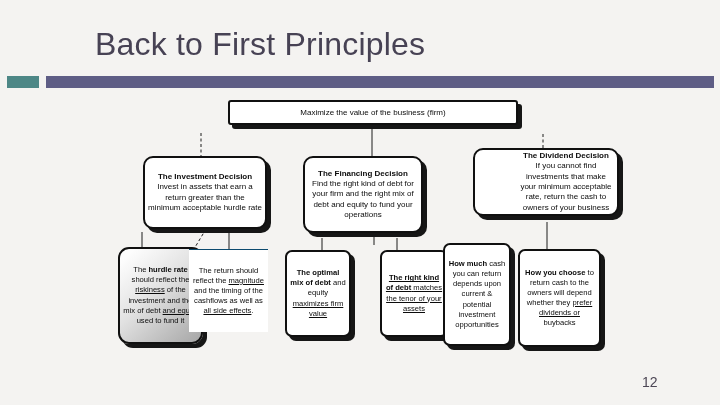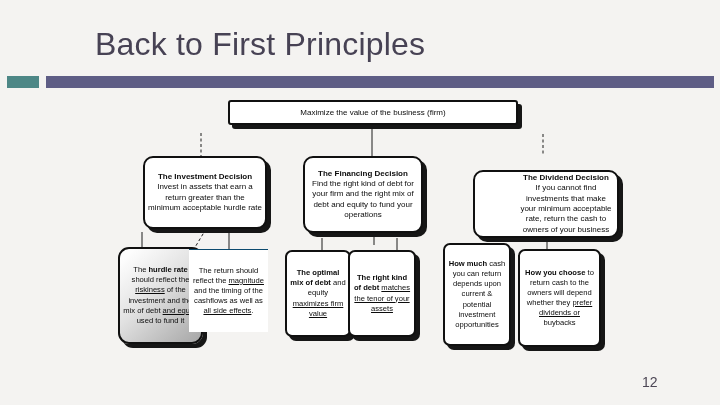--- a/index.html
+++ b/index.html
@@ -61,37 +61,37 @@
   </div>
 
   <div class="fbox decision-box" style="left:143px;top:156px;width:124px;height:73px;">
     <div class="txt"><div style="font-weight: bold;">The Investment Decision</div><span>Invest in assets that earn a return greater than the minimum acceptable hurdle rate</span></div>
   </div>
 
   <div class="fbox decision-box" style="left:303px;top:156px;width:120px;height:77px;">
     <div class="txt"><div style="font-weight: bold;">The Financing Decision</div><span>Find the right kind of debt for your firm and the right mix of debt and equity to fund your operations</span></div>
   </div>
 
-  <div class="fbox decision-box" style="left:473px;top:170px;width:146px;height:68px;padding-left:43px;">
+  <div class="fbox decision-box" style="left:473px;top:148px;width:146px;height:68px;padding-left:43px;">
     <div class="txt"><div style="font-weight: bold;">The Dividend Decision</div><span>If you cannot find investments that make your minimum acceptable rate, return the cash to owners of your business</span></div>
   </div>
 
   <div class="fbox detail-box gradient-box" style="left:118px;top:247px;width:85px;height:97px;">
     <div class="txt"><span>The </span><span style="font-weight: bold;">hurdle rate</span><span> should reflect the </span><span style="text-decoration: underline;">riskiness</span><span> of the investment and the mix of debt </span><span style="text-decoration: underline;">and equity</span><span> used to fund it</span></div>
   </div>
 
   <div class="fbox detail-box flat-box" style="left:189px;top:249px;width:79px;height:83px;">
     <div class="txt"><span>The return should reflect the </span><span style="text-decoration: underline;">magnitude</span><span> and the timing of the cashflows as well as </span><span style="text-decoration: underline;">all side effects</span><span>.</span></div>
   </div>
 
   <div class="fbox detail-box" style="left:285px;top:250px;width:66px;height:87px;">
     <div class="txt"><span style="font-weight: bold;">The optimal mix of debt</span><span> and equity </span><span style="text-decoration: underline;">maximizes firm value</span></div>
   </div>
 
-  <div class="fbox detail-box" style="left:348px;top:250px;width:68px;height:87px;">
+  <div class="fbox detail-box" style="left:380px;top:250px;width:68px;height:87px;text-decoration:underline;">
     <div class="txt"><span style="font-weight: bold;">The right kind of debt</span><span> </span><span style="text-decoration: underline;">matches the tenor of your assets</span></div>
   </div>
 
   <div class="fbox detail-box" style="left:443px;top:243px;width:68px;height:103px;">
     <div class="txt"><span style="font-weight: bold;">How much</span><span> cash you can return depends upon current &amp; potential investment opportunities</span></div>
   </div>
 
   <div class="fbox detail-box" style="left:518px;top:249px;width:83px;height:98px;">
     <div class="txt"><span style="font-weight: bold;">How you choose</span><span> to return cash to the owners will depend whether they </span><span style="text-decoration: underline;">prefer dividends or</span><span> buybacks</span></div>
   </div>

